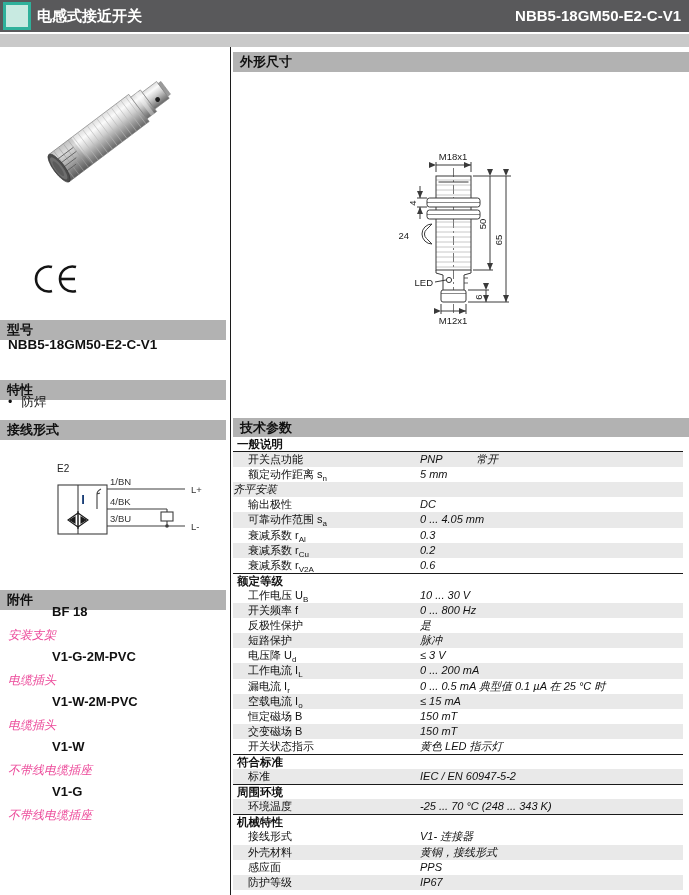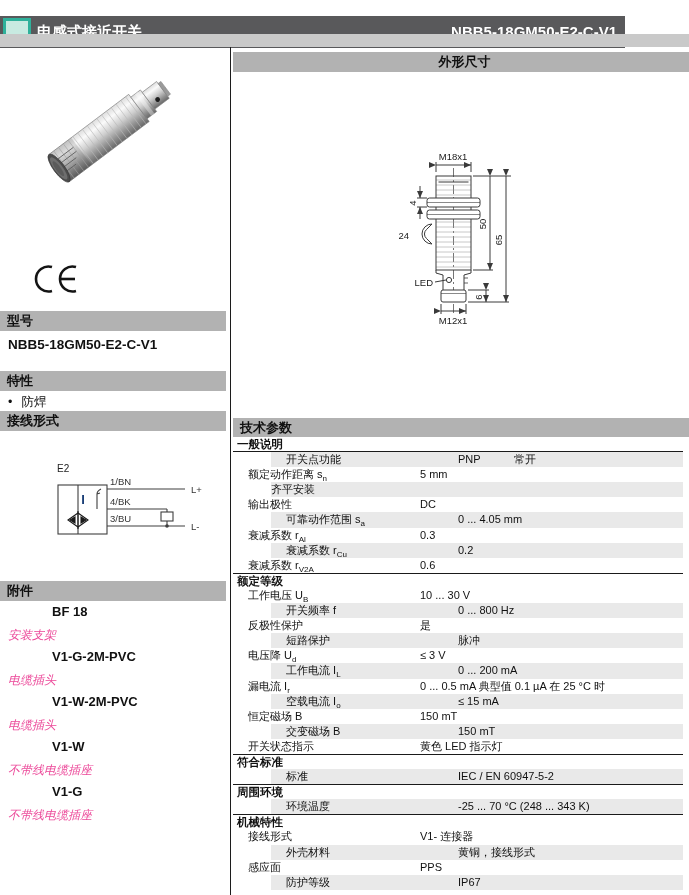--- a/index.html
+++ b/index.html
@@ -1,54 +1,54 @@
 <!DOCTYPE html>
 <html><head>
 <meta charset="utf-8">
 <style>
   html,body{margin:0;padding:0;}
   body{font-family:"Liberation Sans","DejaVu Sans",sans-serif;background:#fff;}
   .page{position:relative;width:689px;height:895px;background:#fff;overflow:hidden;color:#111;}
 
   
-  .top-header{position:absolute;left:0;top:16px;width:625px;height:32px;background:#59595b;display:flex;align-items:center;}
+  .top-header{position:absolute;left:0;top:0;width:689px;height:32px;background:#59595b;display:flex;align-items:center;}
   .brand-square{position:absolute;left:3px;top:2px;width:22px;height:22px;background:#c8eae1;border:3px solid #2fb19b;}
   .hdr-title{position:absolute;left:37px;top:0;line-height:32px;color:#fff;font-weight:bold;font-size:15px;}
   .hdr-part{position:absolute;right:8px;top:0;line-height:32px;color:#fff;font-weight:bold;font-size:15px;}
   .sub-strip{position:absolute;left:0;top:34px;width:689px;height:13px;background:#c9c9c9;}
   .col-divider{position:absolute;left:230px;top:47px;width:1px;height:848px;background:#1c1c1c;}
 
   
   .bar{background:#b2b2b2;color:#101010;font-weight:bold;font-size:13px;line-height:20px;height:20px;padding-left:7px;box-sizing:border-box;}
-  .left-bar{position:absolute;left:0;width:226px;}
+  .left-bar{position:absolute;left:0;width:226px;margin-top:9px;}
   .right-bar{position:absolute;left:233px;width:456px;}
 
   
   .model-value{position:absolute;left:8px;top:337px;font-weight:bold;font-size:13.5px;}
   .features-list{position:absolute;left:8px;top:394px;font-size:12.5px;}
   .feat-item::before{content:"•";margin-right:9px;}
   .acc-list{position:absolute;left:8px;top:601px;}
   .acc-model{font-weight:bold;font-size:13px;line-height:22.5px;margin-left:44px;}
   .acc-desc{font-size:12px;line-height:22.5px;color:#ec4899;font-style:italic;}
 
   .photo-svg{position:absolute;left:35px;top:66px;}
   .ce-svg{position:absolute;left:32px;top:264px;}
   .wiring-svg{position:absolute;left:15px;top:442px;}
   .dims-svg{position:absolute;left:233px;top:72px;}
 
   
   .tech-table{position:absolute;left:233px;top:437px;width:450px;font-size:11px;}
   .trow{display:flex;height:15.1px;line-height:15.1px;box-sizing:border-box;overflow:hidden;}
-  .trow.shaded{background:#e9e9e9;margin-left:38px;}
+  .trow.shaded{background:#e9e9e9;}
   .thead-row{font-weight:bold;font-size:11.5px;padding-left:4px;}
   .thead-row.sec-above{border-top:1px solid #1a1a1a;}
   .thead-row.sec-below{border-bottom:1px solid #1a1a1a;}
   .tlabel{width:187px;padding-left:15px;box-sizing:border-box;flex:none;white-space:nowrap;}
   .tlabel sub{font-size:8px;}
-  .tvalue{flex:1;white-space:nowrap;}
+  .tvalue{flex:1;white-space:nowrap;font-style:italic;}
   .tvalue .v1{display:inline-block;min-width:56px;}
 
   svg text{font-family:"Liberation Sans","DejaVu Sans",sans-serif;}
 </style>
 </head>
 <body>
 
 <div class="page">
 
   <div class="top-header">
@@ -162,21 +162,21 @@
       <div class="acc-model">V1-G-2M-PVC</div>
       <div class="acc-desc">电缆插头</div>
       <div class="acc-model">V1-W-2M-PVC</div>
       <div class="acc-desc">电缆插头</div>
       <div class="acc-model">V1-W</div>
       <div class="acc-desc">不带线电缆插座</div>
       <div class="acc-model">V1-G</div>
       <div class="acc-desc">不带线电缆插座</div>
     </div>
 
-  <div class="bar right-bar" style="top:52px;text-align:center;">外形尺寸</div>
+  <div class="bar right-bar" style="top:52px;">外形尺寸</div>
 
   <svg class="dims-svg" width="456" height="346" viewBox="0 0 456 346">
     <defs>
       <marker id="ah" markerWidth="8" markerHeight="8" refX="7" refY="3" orient="auto">
         <path d="M0,0 L7,3 L0,6 Z" fill="#3a3a3a"></path>
       </marker>
     </defs>
     <g stroke="#3a3a3a" stroke-width="1" fill="none">
 
       <line x1="220.5" y1="96" x2="220.5" y2="242" stroke-dasharray="9 3 2 3" stroke-width="0.7"></line>

